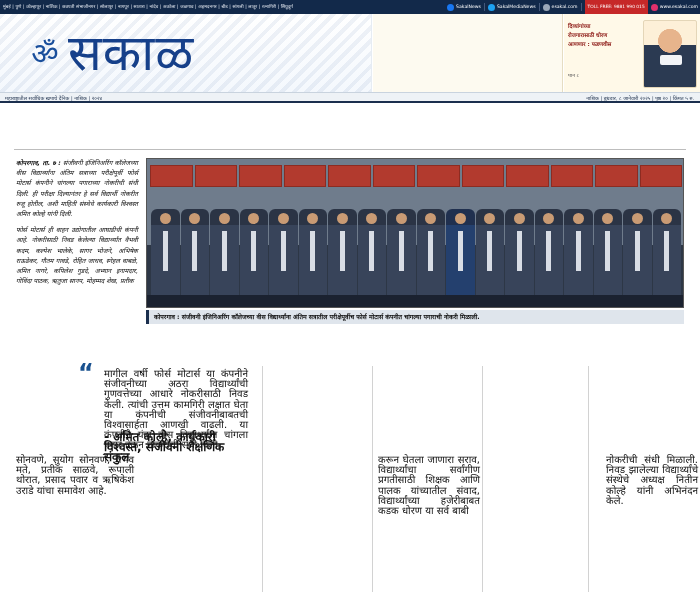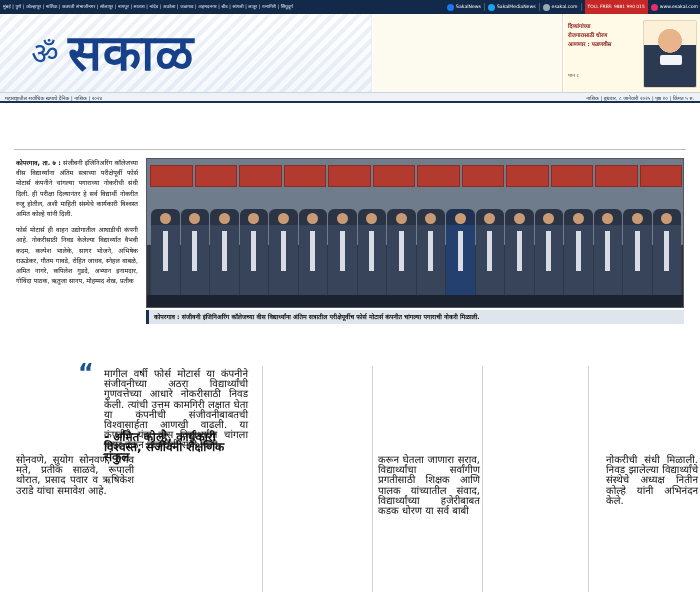--- a/index.html
+++ b/index.html
@@ -73,21 +73,21 @@
     font-size: 30px;
     line-height: 44px;
     text-align: center;
     font-family: "DejaVu Sans", sans-serif;
   }
   .logo-text {
     position: absolute; left: 68px; top: 4px;
     font-size: 50px;
     line-height: 70px;
     color: #16408a;
-    font-weight: bold;
+    font-weight: normal;
     letter-spacing: 1px;
     font-family: "DejaVu Sans", sans-serif;
   }
   .mh-mid {
     position: absolute; left: 373px; top: 0;
     width: 190px; height: 78px;
     background: #fdfaf0;
     border-right: 1px solid #e6ddc3;
   }
   .mh-right {
@@ -157,21 +157,21 @@
     position: absolute; left: 16px; top: 158px;
     width: 122px;
   }
   .dateline {
     font-size: 6.4px; line-height: 10px; color: #111;
     font-weight: bold; text-align: justify;
   }
   .col1 p {
     margin: 0 0 6px 0;
     font-size: 6.4px; line-height: 10.2px;
-    color: #111; text-align: justify;
+    color: #111; text-align: justify; font-style: italic;
   }
 
   .photo {
     position: absolute; left: 146px; top: 158px;
     width: 538px; height: 150px;
     background: linear-gradient(180deg,#6f7c8c 0 58%, #2d3746 58% 100%);
     overflow: hidden;
     border: 1px solid #555;
   }
   .photo .banner {

